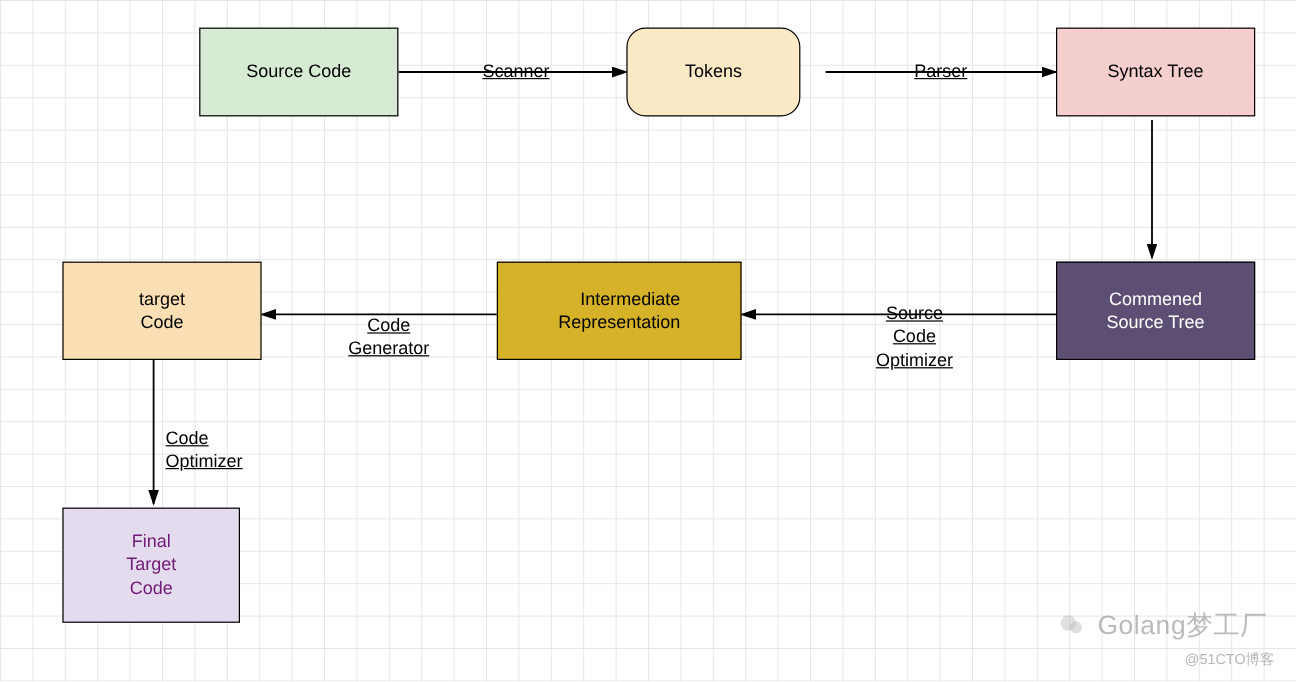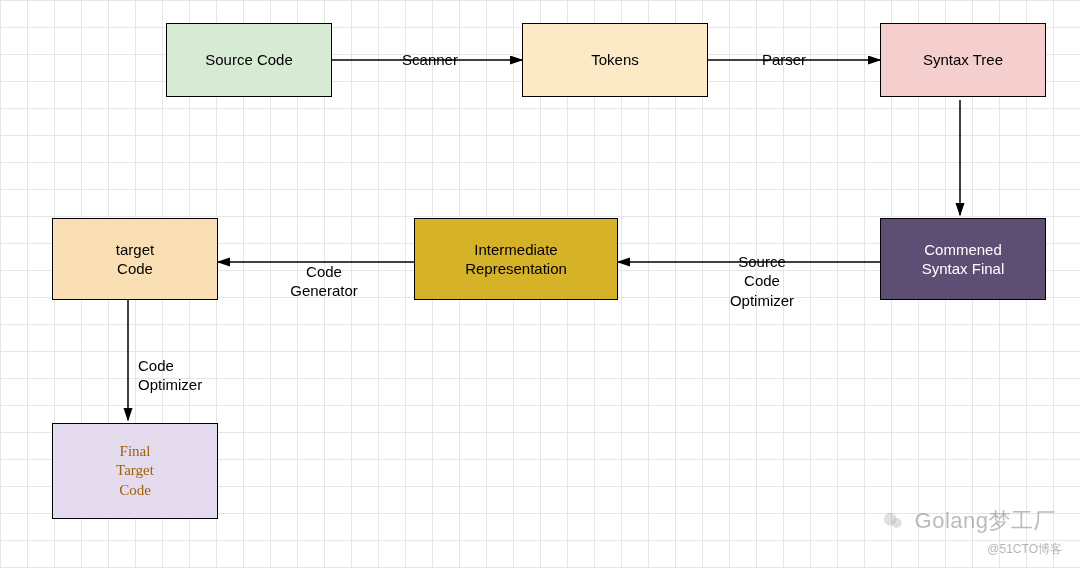--- a/index.html
+++ b/index.html
@@ -29,20 +29,21 @@
     text-align: center;
     border: 1px solid #000;
     line-height: 1.3;
     padding: 4px;
   }
   .label {
     position: absolute;
     text-align: center;
     line-height: 1.3;
     background: rgba(255,255,255,0.0);
+    text-decoration: underline;
   }
   svg.arrows {
     position: absolute; left:0; top:0;
     width: 1080px; height: 568px;
     pointer-events: none;
   }
   .watermark {
     position: absolute;
     right: 24px; bottom: 32px;
     font-size: 22px;
@@ -81,44 +82,44 @@
 
     <line x1="414" y1="262" x2="218" y2="262" stroke="#000" stroke-width="1.5" marker-end="url(#ah)"></line>
 
     <line x1="128" y1="300" x2="128" y2="420" stroke="#000" stroke-width="1.5" marker-end="url(#ah)"></line>
   </svg>
 
   <div class="box" style="left: 166px; top: 23px; width: 166px; height: 74px; background-color: rgb(215, 234, 212); color: rgb(0, 0, 0);" style-extra="#d7ead4">
     <span>Source Code</span>
   </div>
 
-  <div class="box" style="left: 522px; top: 23px; width: 186px; height: 74px; background-color: rgb(252, 233, 198); color: rgb(0, 0, 0);">
+  <div class="box" style="left: 522px; top: 23px; width: 145px; height: 74px; background-color: rgb(252, 233, 198); color: rgb(0, 0, 0); border-radius: 16px;">
     <span>Tokens</span>
   </div>
 
   <div class="box" style="left: 880px; top: 23px; width: 166px; height: 74px; background-color: rgb(244, 207, 205); color: rgb(0, 0, 0);">
     <span>Syntax Tree</span>
   </div>
 
   <div class="box" style="left: 880px; top: 218px; width: 166px; height: 82px; background-color: rgb(93, 79, 115); color: rgb(255, 255, 255);">
     <span style="white-space:pre-line;">Commened
-Syntax Final</span>
+Source Tree</span>
   </div>
 
-  <div class="box" style="left: 414px; top: 218px; width: 204px; height: 82px; background-color: rgb(214, 178, 41); color: rgb(0, 0, 0);">
+  <div class="box" style="left: 414px; top: 218px; width: 204px; height: 82px; background-color: rgb(214, 178, 41); color: rgb(0, 0, 0); text-align: right;">
     <span style="white-space:pre-line;">Intermediate
 Representation</span>
   </div>
 
   <div class="box" style="left: 52px; top: 218px; width: 166px; height: 82px; background-color: rgb(251, 223, 180); color: rgb(0, 0, 0);">
     <span style="white-space:pre-line;">target
 Code</span>
   </div>
 
-  <div class="box" style="left: 52px; top: 423px; width: 166px; height: 96px; background-color: rgb(228, 220, 238); color: #a16207; font-family: Liberation Serif, serif;">
+  <div class="box" style="left: 52px; top: 423px; width: 148px; height: 96px; background-color: rgb(228, 220, 238); color: #701a75;">
     <span style="white-space:pre-line;">Final
 Target
 Code</span>
   </div>
 
   <div class="label" style="left:390px; top:50px; width:80px;">
     <span>Scanner</span>
   </div>
   <div class="label" style="left:748px; top:50px; width:72px;">
     <span>Parser</span>

